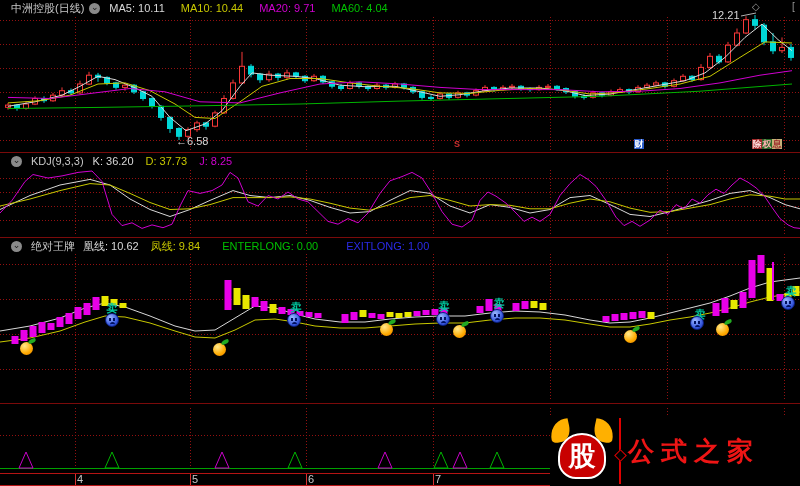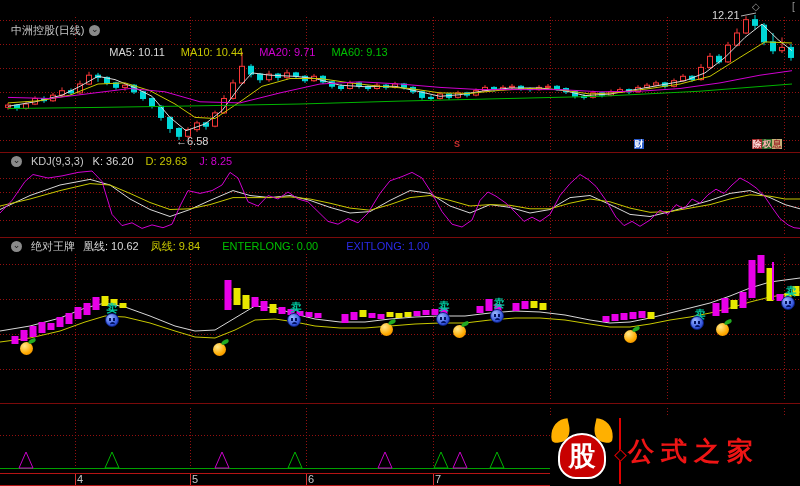--- a/index.html
+++ b/index.html
@@ -7,21 +7,21 @@
     font-family:"Liberation Sans","DejaVu Sans",sans-serif;}
   #chart{position:absolute;left:0;top:0;z-index:1;}
   #overlays{position:absolute;left:0;top:0;width:800px;height:486px;z-index:2;}
   .hdr{position:absolute;left:11px;display:flex;align-items:center;font-size:11px;
     white-space:nowrap;z-index:3;line-height:13px;}
   .hdr .ttl{color:#c8c8c8;margin-right:5px;}
   .cicon{display:inline-flex;width:11px;height:11px;border-radius:50%;background:#8a8a8a;
     color:#1a1a1a;align-items:center;justify-content:center;font-size:9px;line-height:1;
     margin-right:9px;flex:none;}
   .cicon i{font-style:normal;transform:translateY(-1px);}
-  .hv{margin-right:16px;margin-top:44px;}
+  .hv{margin-right:16px;}
   .hv2{margin-right:12px;text-align:center;}
   .c-white{color:#d8d8d8;} .c-yellow{color:#c8c800;} .c-magenta{color:#d000d0;}
   .c-green{color:#00c000;} .c-blue{color:#2a2ae6;}
   .corner{position:absolute;color:#9a9a9a;font-size:10px;z-index:3;top:1px;}
   .anno{position:absolute;color:#d8d8d8;font-size:11px;z-index:2;}
   .evt{position:absolute;width:10px;height:10px;font-size:9px;line-height:10px;
     text-align:center;font-weight:bold;}
   .sell-lab{position:absolute;color:#00c8a0;font-size:11px;font-weight:bold;
     transform:translateX(-50%);line-height:11px;}
   .face{position:absolute;width:14px;height:14px;border-radius:50%;
@@ -444,33 +444,33 @@
     </div>
 
   <div class="hdr" style="top:2px">
     <span class="ttl">中洲控股(日线)</span>
     <span class="cicon">
         <i>⌄</i>
       </span>
     <span class="hv c-white">MA5: 10.11</span>
     <span class="hv c-yellow">MA10: 10.44</span>
     <span class="hv c-magenta">MA20: 9.71</span>
-    <span class="hv c-green">MA60: 9.13</span>
+    <span class="hv c-green">MA60: 4.04</span>
   </div>
 
   <span class="corner" style="left:752px">◇</span>
   <span class="corner" style="left:792px">[</span>
 
   <div class="hdr" style="top:155px">
     <span class="cicon">
         <i>⌄</i>
       </span>
     <span class="ttl" style="margin-right:9px">KDJ(9,3,3)</span>
     <span class="hv2 c-white">K: 36.20</span>
-    <span class="hv2 c-yellow">D: 29.63</span>
+    <span class="hv2 c-yellow">D: 37.73</span>
     <span class="hv2 c-magenta">J: 8.25</span>
   </div>
 
   <div class="hdr" style="top:240px">
     <span class="cicon">
         <i>⌄</i>
       </span>
     <span class="ttl" style="margin-right:8px">绝对王牌</span>
     <span class="hv2 c-white">凰线: 10.62</span>
     <span class="hv2 c-yellow">凤线: 9.84</span>

